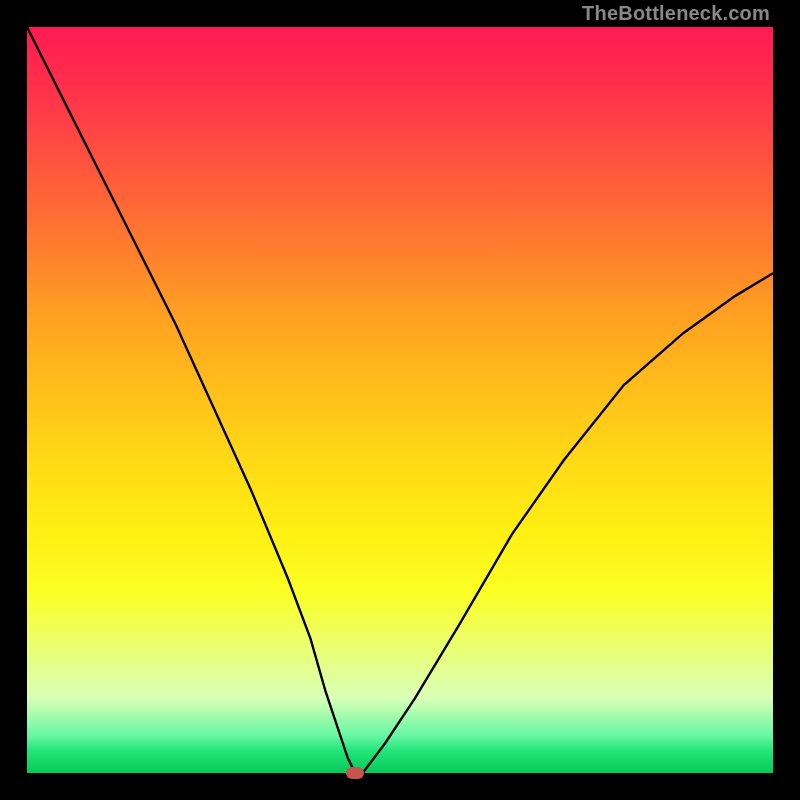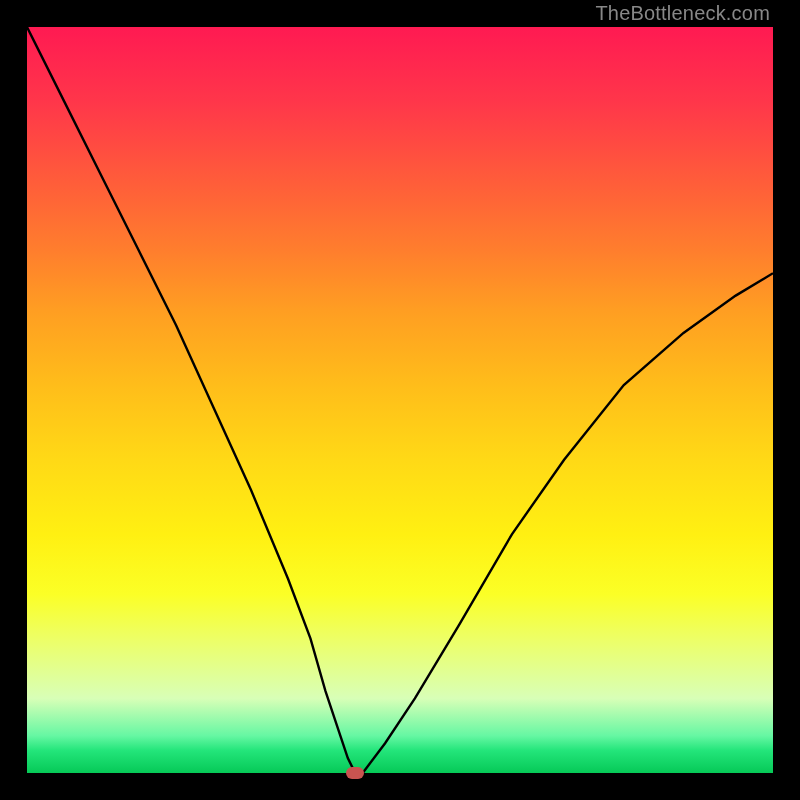--- a/index.html
+++ b/index.html
@@ -7,21 +7,21 @@
   .plot{position:absolute;left:27px;top:27px;width:746px;height:746px;
         background:linear-gradient(to bottom,
           #ff1a52 0%, #ff364a 10%, #ff5a3b 20%, #ff7e2d 30%,
           #ff9e22 38%, #ffbd1a 48%, #ffd916 58%, #fff012 68%,
           #fbff26 76%, #edff66 82%, #d8ffb7 90%, #66f7a3 95%,
           #23e57a 97%, #06c957 100%);}
   .curve{position:absolute;left:0;top:0;width:746px;height:746px;pointer-events:none}
   .marker{position:absolute;width:18px;height:12px;border-radius:6px;
           background:#c85450;transform:translate(-50%,-50%);}
   .watermark{position:absolute;top:2px;right:30px;color:#888;font-size:20px;
-             font-weight:400;letter-spacing:.2px}
+             font-weight:700;letter-spacing:.2px}
 </style>
 </head>
 <body>
 
 <div class="frame">
   <div class="watermark">TheBottleneck.com</div>
   <div class="plot">
     <svg class="curve" viewBox="0 0 746 746" preserveAspectRatio="none">
       <path id="curve-path" fill="none" stroke="#000" stroke-width="2.4" d="M0.0 0.0 L37.3 74.6 L74.6 149.2 L111.9 223.8 L149.2 298.4 L186.5 380.5 L223.8 462.5 L261.1 552.0 L283.5 611.7 L298.4 663.9 L313.3 708.7 L320.8 731.1 L328.2 746.0 L335.7 746.0 L358.1 716.2 L387.9 671.4 L432.7 596.8 L484.9 507.3 L537.1 432.7 L596.8 358.1 L656.5 305.9 L708.7 268.6 L746.0 246.2"></path>
     </svg>

